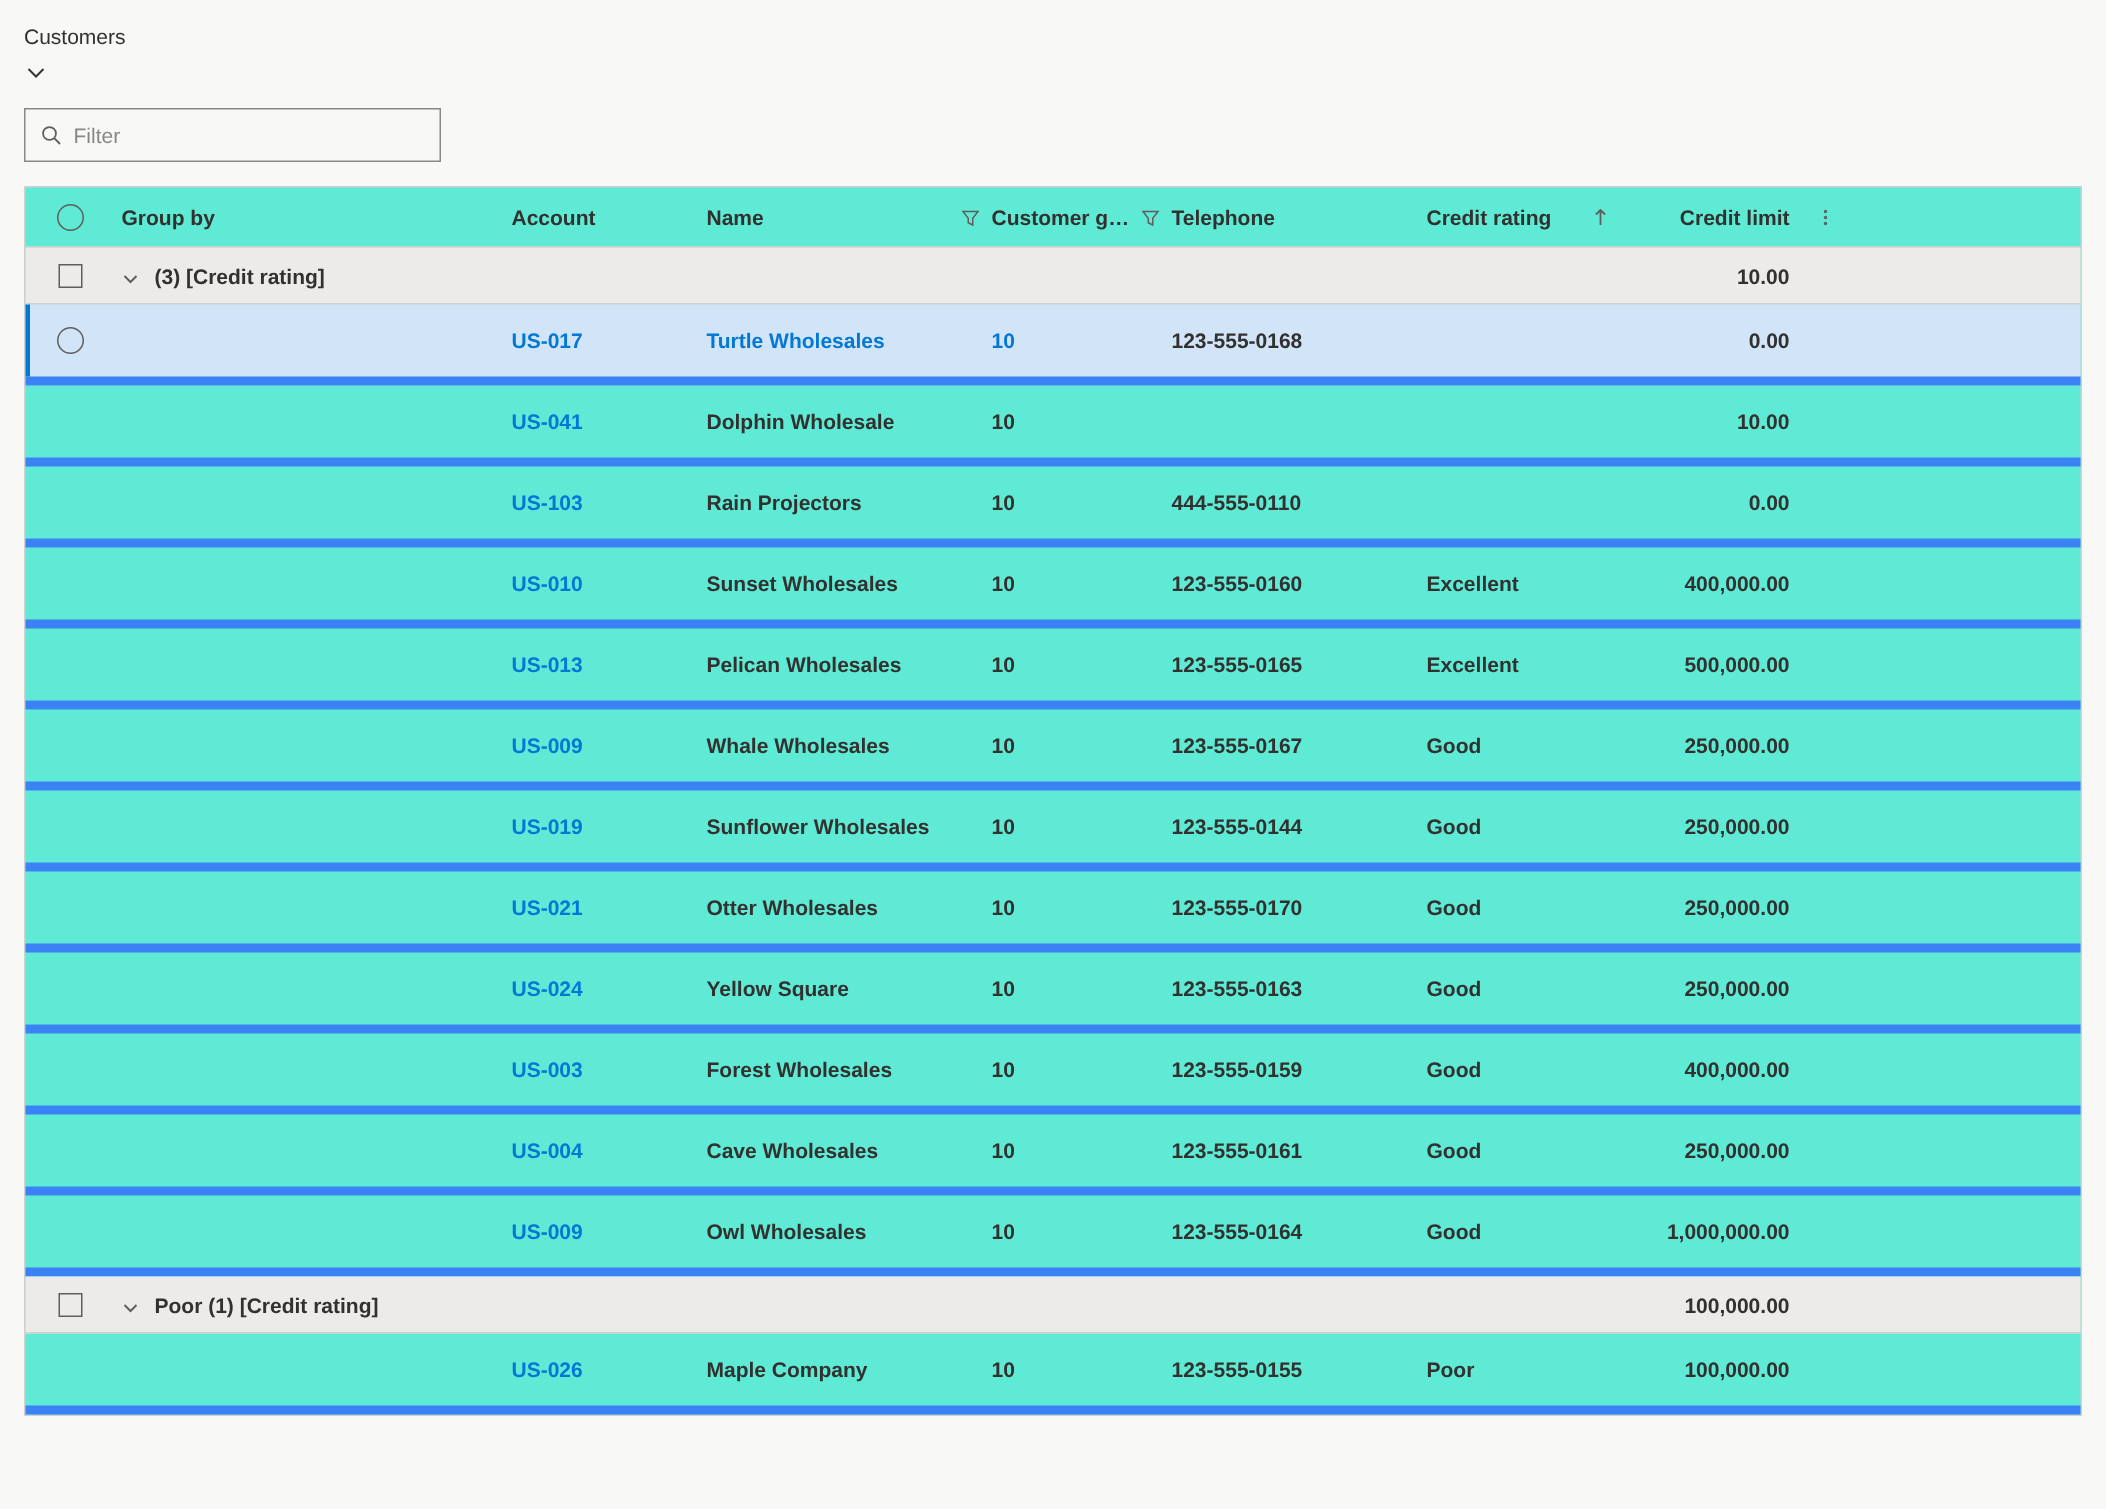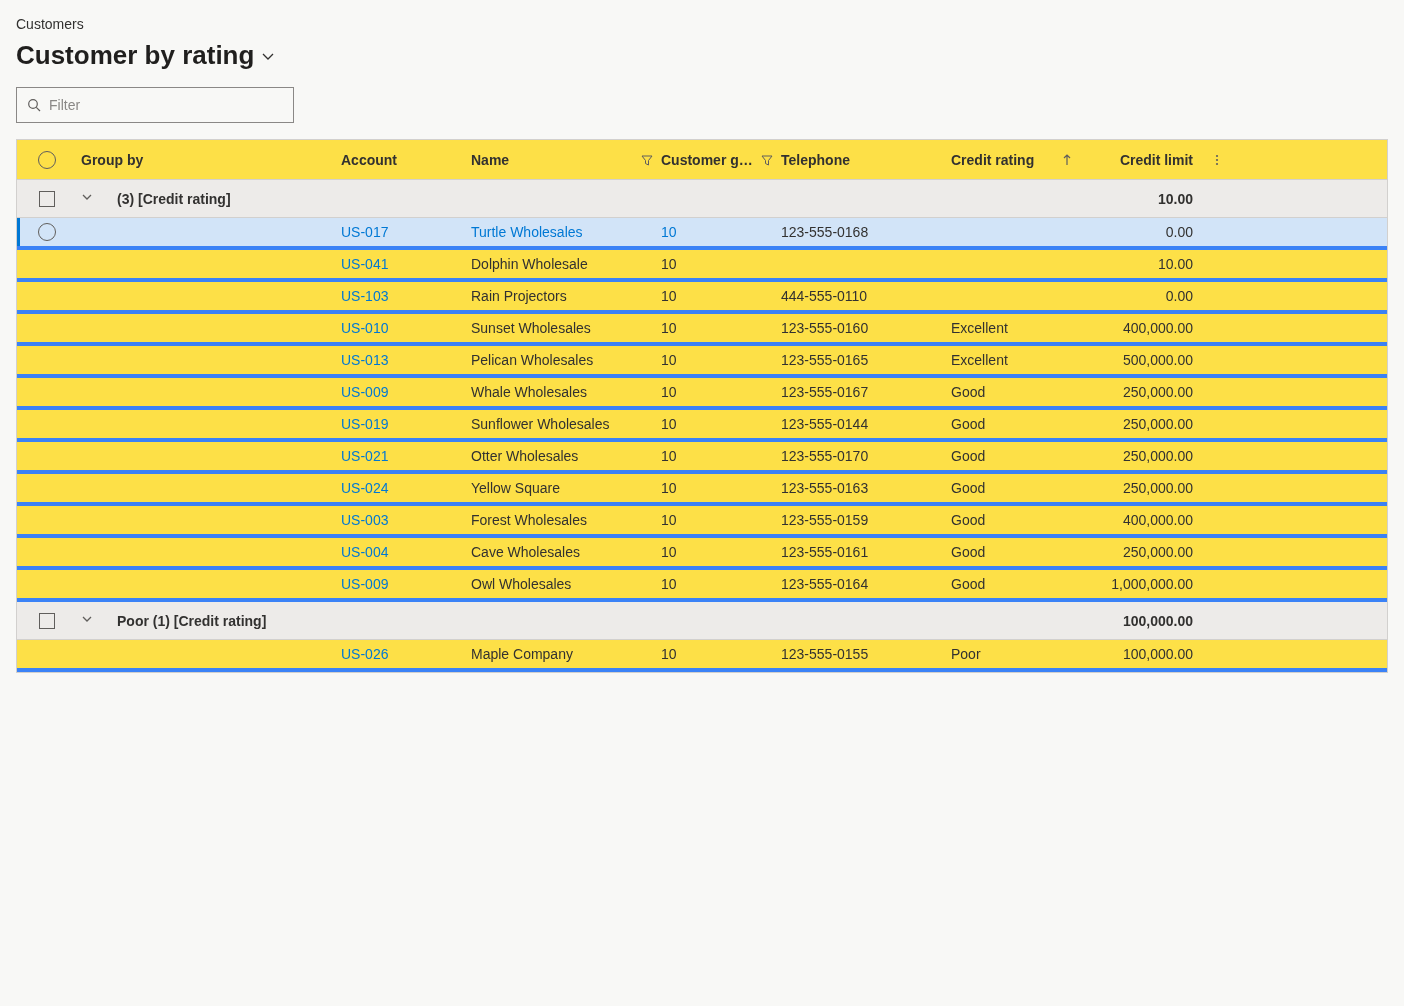--- a/index.html
+++ b/index.html
@@ -21,21 +21,21 @@
   padding: 0 10px; background:#fff0;
   margin-bottom: 16px;
 }
 .filter-box input {
   border:none; outline:none; flex:1;
   font-size:14px; color:#605e5c; background:transparent;
 }
 .filter-box input::placeholder { color:#8a8886; }
 
 .grid {
-  border: 1px solid #d2d0ce; background:#fde047;
+  border: 1px solid #d2d0ce; background:#5eead4;
 }
 .hdr {
   display:grid;
   grid-template-columns: 60px 260px 130px 190px 120px 170px 130px 120px 40px;
   align-items:center;
   height:40px;
   border-bottom:1px solid #d2d0ce;
   font-weight:600;
   color:#323130;
 }
@@ -50,30 +50,31 @@
 
 .grow {
   display:grid;
   grid-template-columns: 60px 260px 130px 190px 120px 170px 130px 120px 40px;
   align-items:center;
   height:38px;
   font-weight:600;
   background:#edebe9;
   border-bottom:1px solid #d2d0ce;
 }
-.grow .gcell { display:flex; align-items:flex-start; padding:0 4px; gap:24px; }
+.grow .gcell { display:flex; align-items:flex-end; padding:0 4px; gap:10px; }
 .grow .gcell.right { justify-content:flex-end; }
 .grow .selcell { justify-content:center; }
 
 .drow {
   display:grid;
   grid-template-columns: 60px 260px 130px 190px 120px 170px 130px 120px 40px;
   align-items:center;
-  height:32px;
-  border-bottom:4px solid #3b82f6;
+  height:54px;
+  border-bottom:6px solid #3b82f6;
+  font-weight:bold;
 }
 .drow.selected { background:#d2e4f8; position:relative; }
 .drow.selected::before {
   content:""; position:absolute; left:0; top:0; bottom:0; width:3px; background:#0078d4;
 }
 .drow .dcell { display:flex; align-items:center; padding:0 4px; }
 .drow .dcell.right { justify-content:flex-end; }
 .drow .selcell { justify-content:center; }
 .link { color:#0078d4; cursor:pointer; }
 .totals {
@@ -86,21 +87,20 @@
 .totals .right .val { font-weight:600; }
 
 svg { display:block; }
 </style>
 </head>
 <body>
 
 <div class="breadcrumb">Customers</div>
 
 <div class="title-row">
-  <div class="title">Customer by rating</div>
   <span class="chevron-down">
     <svg width="16" height="16" viewBox="0 0 16 16">
         <path d="M3 6l5 5 5-5" fill="none" stroke="#323130" stroke-width="1.3"></path>
       </svg>
   </span>
 </div>
 
 <div class="filter-box">
   <span class="icon">
     <svg width="14" height="14" viewBox="0 0 14 14">

